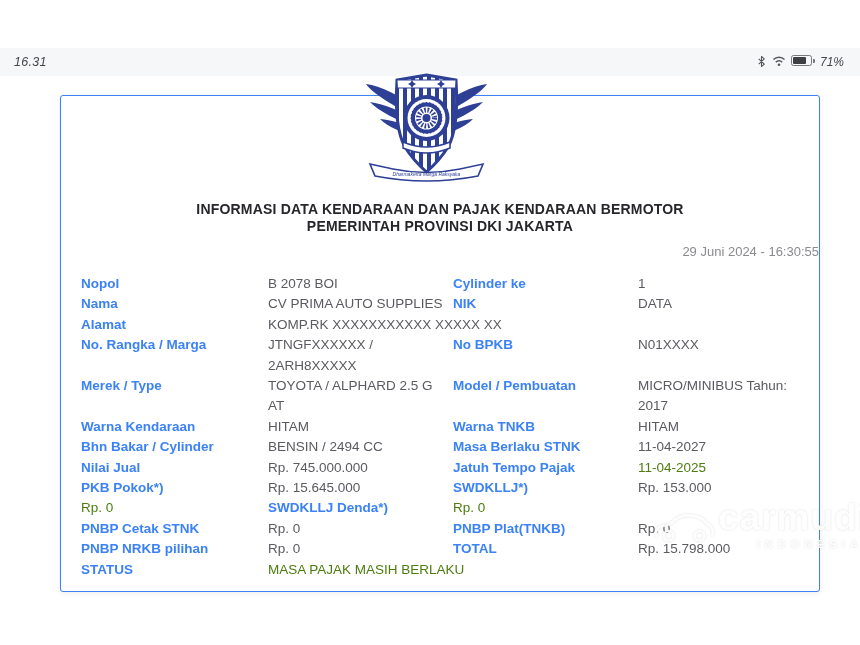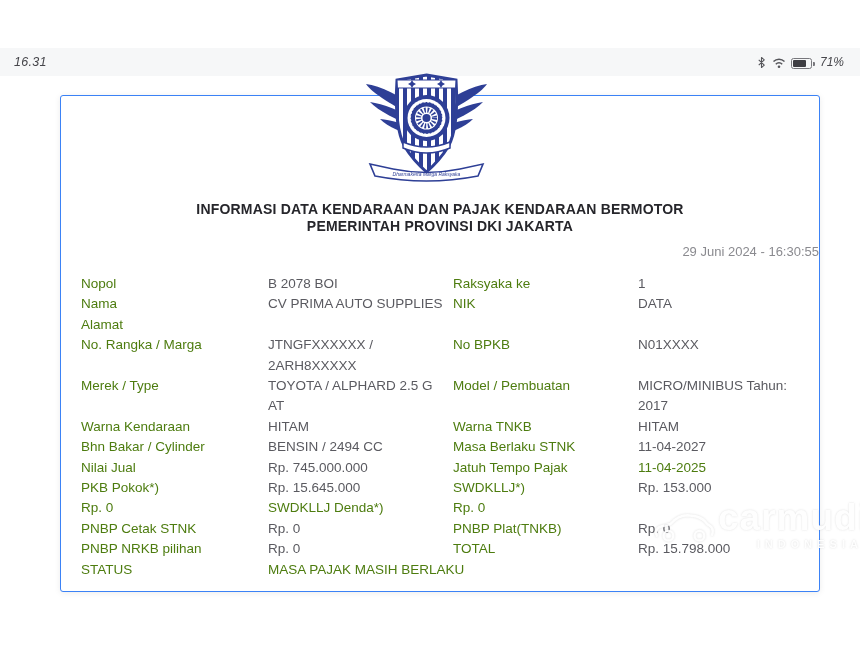--- a/index.html
+++ b/index.html
@@ -5,21 +5,21 @@
   * { margin:0; padding:0; box-sizing:border-box; }
   html,body { width:860px; height:645px; background:#ffffff; overflow:hidden;
               font-family:"Liberation Sans", sans-serif; position:relative; }
 
   
   .statusbar { position:absolute; top:48px; left:0; width:860px; height:28px;
                background:#f6f7f8; display:flex; align-items:center;
                padding:0 16px 0 14px;font-style:italic; }
   .sb-time { font-size:12.5px; color:#46464b; letter-spacing:.3px; }
   .sb-spacer { flex:1; }
-  .sb-icons { display:flex; align-items:flex-end; gap:5px; }
+  .sb-icons { display:flex; align-items:flex-start; gap:5px; }
   .sb-icons svg { display:block; }
   .bat { width:21px; height:11px; border:1.5px solid #77777c; border-radius:2.5px;
          position:relative; display:inline-block; }
   .bat::after { content:""; position:absolute; right:-4px; top:2.5px; width:2px;
                 height:4px; background:#77777c; border-radius:0 1px 1px 0; }
   .bat-fill { position:absolute; left:1px; top:1px; bottom:1px; width:68%;
               background:#3e3e43; border-radius:1px; }
   .sb-batt-text { font-size:12px; color:#46464b; margin-left:3px; }
 
   
@@ -31,21 +31,21 @@
 
   .titles { margin-top:105px; text-align:center; }
   .title-line { font-size:14px; font-weight:bold; color:#26262b; line-height:17px;
                 letter-spacing:.2px; }
   .timestamp { margin-top:9px; text-align:right; font-size:13px; color:#8a8a8f;
                line-height:16px; }
 
   .grid { margin:14px 16px 0 20px; }
   .row { display:grid; grid-template-columns:187px 185px 185px 1fr; }
   .cell { font-size:13.5px; line-height:20.4px; white-space:pre-line; }
-  .lab { font-weight:normal; color:#4d7c0f; }
+  .lab { font-weight:bold; color:#3b82f6; }
   .val { color:#5a5a60; }
   .red { color:#4d7c0f; }
   .span2 { grid-column:2 / 4; }
 
   
   .watermark { position:absolute; left:652px; top:500px; z-index:5;
                display:flex; align-items:flex-end; gap:4px;
                color:rgba(255,255,255,0.95);
                text-shadow:0 0 2px rgba(140,140,140,0.30); pointer-events:none; }
   .wm-car { opacity:.95; filter:drop-shadow(0 0 1px rgba(140,140,140,0.30)); }
@@ -123,33 +123,34 @@
     <div class="title-line">INFORMASI DATA KENDARAAN DAN PAJAK KENDARAAN BERMOTOR</div>
     <div class="title-line">PEMERINTAH PROVINSI DKI JAKARTA</div>
   </div>
   <div class="timestamp">29 Juni 2024 - 16:30:55</div>
 
   <div class="grid">
 
     <div class="row">
       <span class="cell lab">Nopol</span>
       <span class="cell val">B 2078 BOI</span>
-      <span class="cell lab">Raksyaka ke</span>
+      <span class="cell lab">Cylinder ke</span>
       <span class="cell val">1</span>
     </div>
 
     <div class="row">
       <span class="cell lab">Nama</span>
       <span class="cell val">CV PRIMA AUTO SUPPLIES</span>
       <span class="cell lab">NIK</span>
       <span class="cell val">DATA</span>
     </div>
 
     <div class="row">
       <span class="cell lab">Alamat</span>
+      <span class="cell val span2">KOMP.RK XXXXXXXXXXX XXXXX XX</span>
     </div>
 
     <div class="row">
       <span class="cell lab">No. Rangka / Marga</span>
       <span class="cell val">JTNGFXXXXXX /
 2ARH8XXXXX</span>
       <span class="cell lab">No BPKB</span>
       <span class="cell val">N01XXXX</span>
     </div>
 

